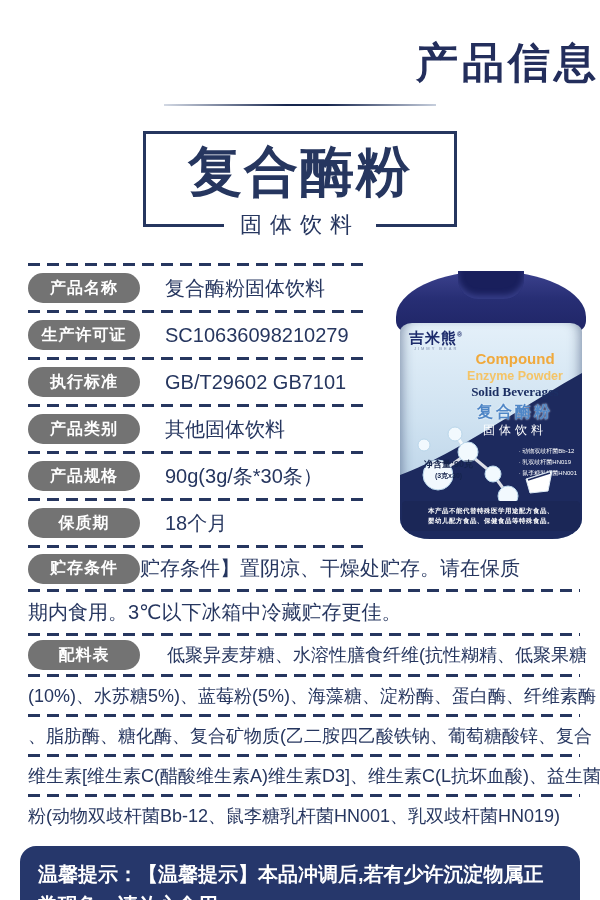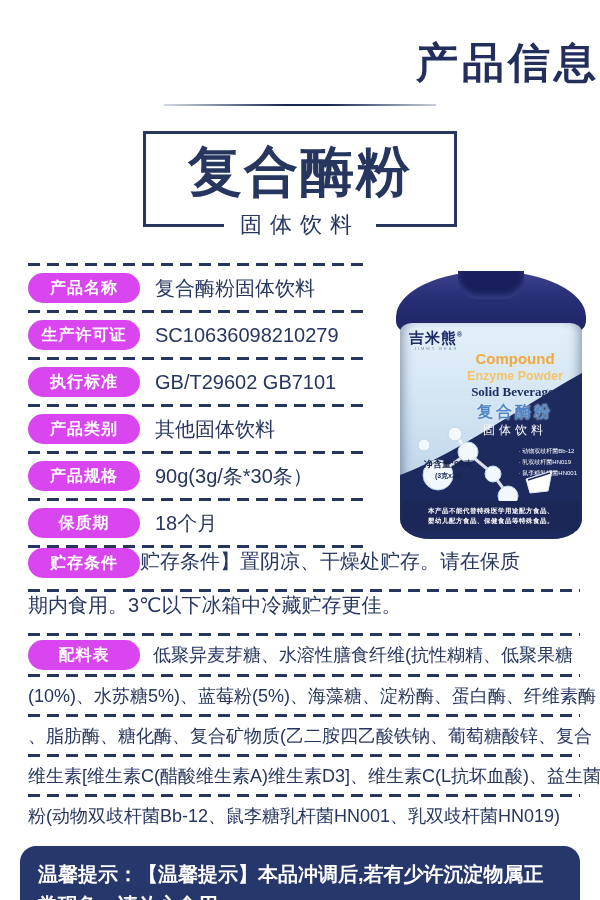--- a/index.html
+++ b/index.html
@@ -19,32 +19,32 @@
   .title-sub { position:absolute; left:50%; bottom:-16px; transform:translateX(-50%);
     background:#ffffff; padding:0 16px; font-size:22px; letter-spacing:8px; white-space:nowrap;
     color:#26365f; font-weight:500; }
 
   
   .section-a { position:relative; margin:36px 0 0 28px; }
   .left-col { width:340px; }
   .dash { height:3px; background:repeating-linear-gradient(90deg,#26365f 0 12px,transparent 12px 19px); }
   .dash.wide-dash { margin:0 20px 0 28px; }
   .spec-row { height:44px; display:flex; align-items:center; }
-  .badge { width:112px; height:30px; background:#d946ef; border-radius:16px; color:#ffffff;
+  .badge { width:112px; height:30px; background:#737373; border-radius:16px; color:#ffffff;
     font-size:16px; font-weight:700; display:flex; align-items:center; justify-content:center;
     letter-spacing:1px; flex:none; }
-  .spec-value { margin-left:15px; font-size:20px; color:#26365f; font-weight:500; white-space:nowrap; }
+  .spec-value { margin-left:25px; font-size:20px; color:#26365f; font-weight:500; white-space:nowrap; }
 
   .wide { margin:0 20px 0 28px; }
-  .text-row { min-height:41px; display:flex; font-size:20px;
+  .text-row { min-height:41px; display:flex; align-items:center; font-size:20px;
     color:#26365f; font-weight:500; white-space:nowrap; }
   .text-row .flow-text { }
   .ing-row { height:37px; display:flex; align-items:center; font-size:18px;
     color:#26365f; font-weight:500; white-space:nowrap; }
-  .ing-row.first { height:38px; }
+  .ing-row.first { height:38px;gap:14px; }
   .ing-row .flow-text { margin-left:13px; }
 
   
   .tip-box { margin:12px 20px 0 20px; background:#26376b; border-radius:16px;
     padding:13px 18px 15px; color:#ffffff; font-size:20px; font-weight:700; line-height:1.55; }
   .tip-box .tip-label { }
 
   
   .can { position:absolute; top:8px; left:368px; width:190px; height:268px; }
   .can-lid { position:absolute; top:0; left:0; right:0; height:62px;

